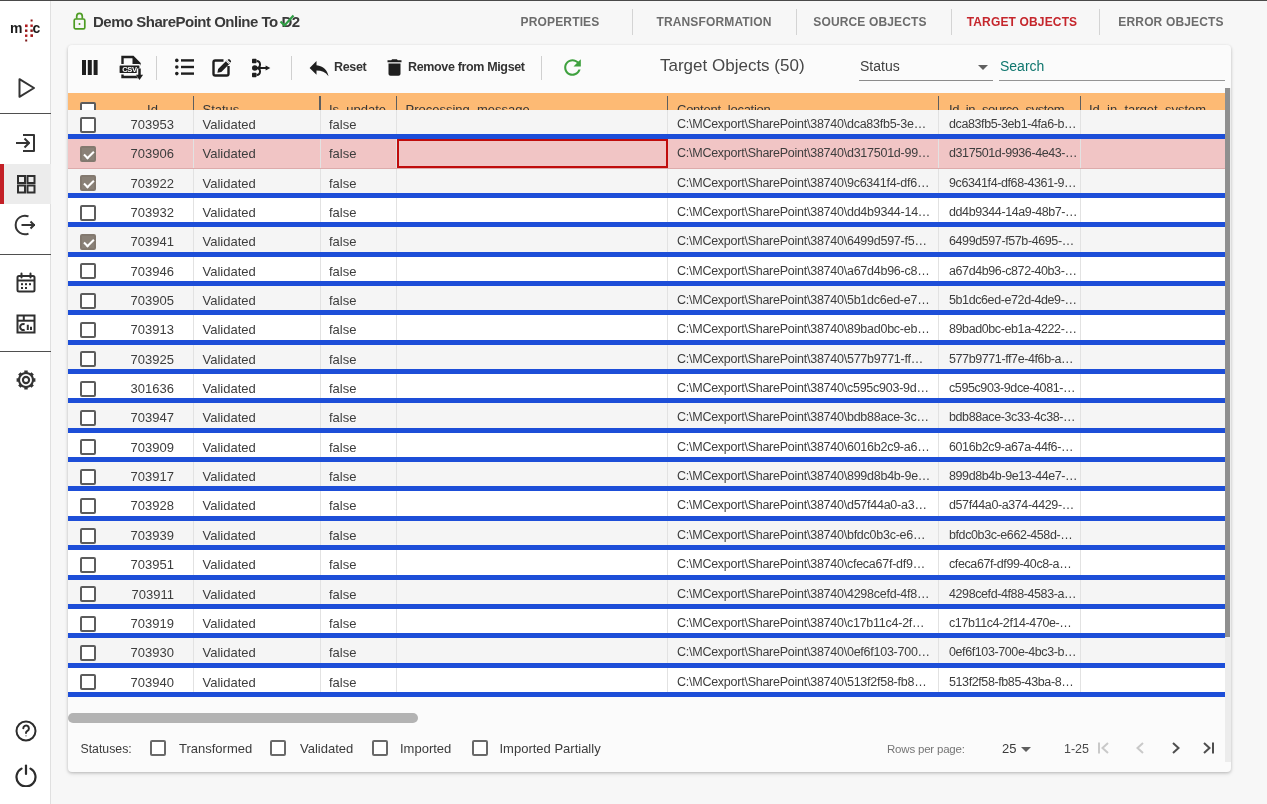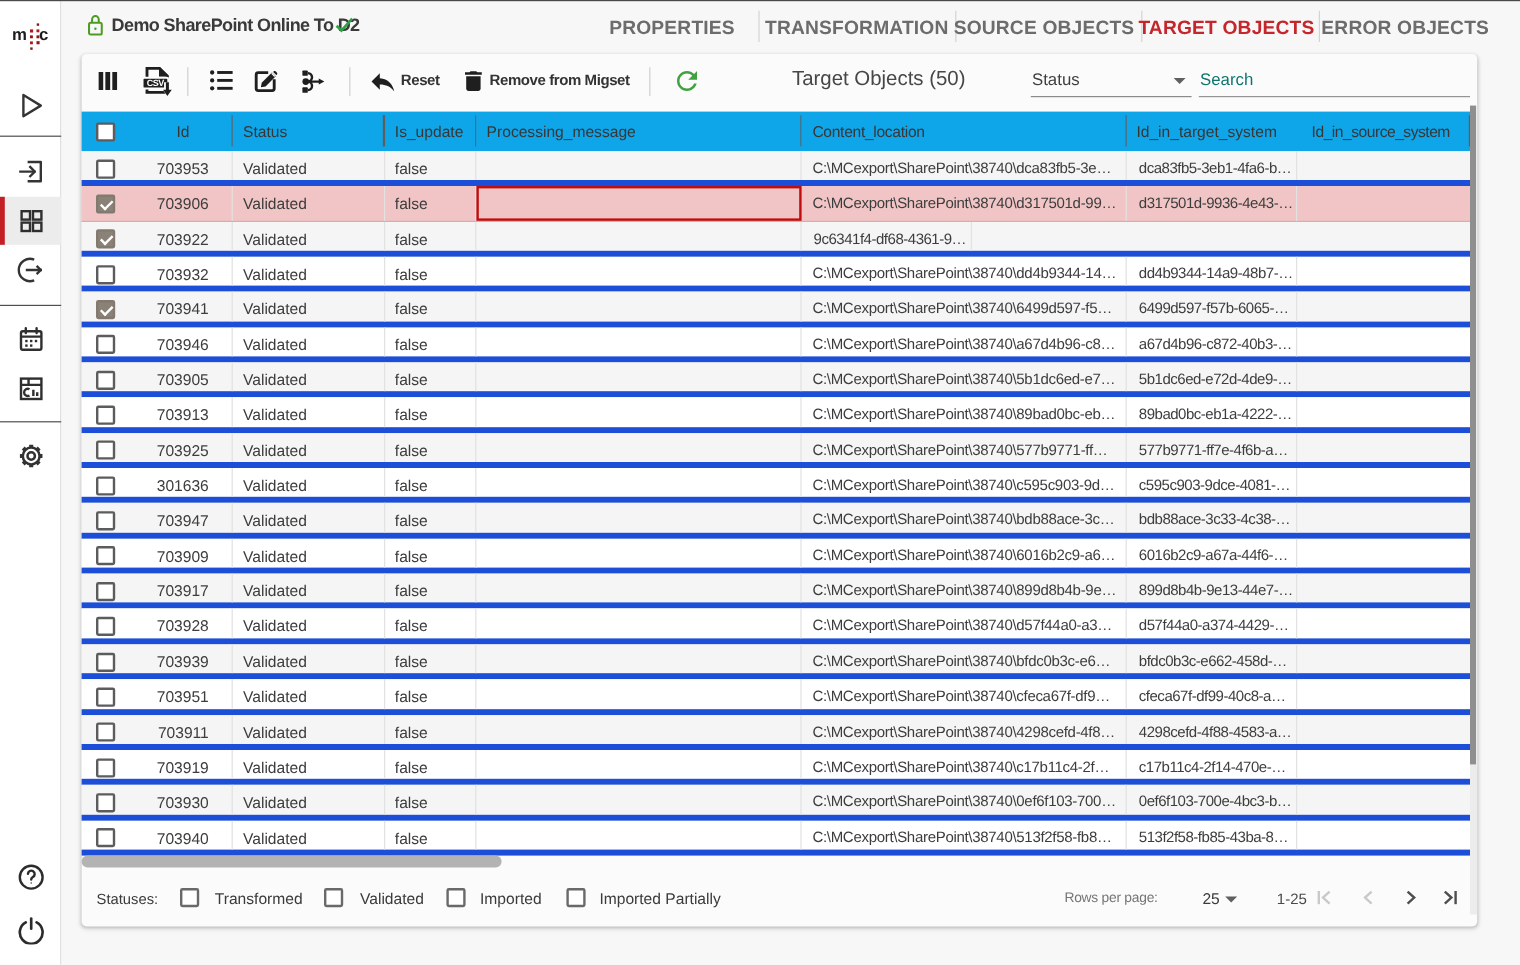--- a/index.html
+++ b/index.html
@@ -5,37 +5,37 @@
 .abs{position:absolute}
 #topline{position:absolute;left:0;top:0;width:1267px;height:1px;background:#4a4a4a;z-index:50}
 
 #sidebar{position:absolute;left:0;top:0;width:51px;height:804px;background:#fff;border-right:1px solid #e0e0e0}
 .sdiv{position:absolute;left:0;width:51px;height:1px;background:#4f4f4f}
 .sic{position:absolute;left:14px;width:24px;height:24px}
 #sactive{position:absolute;left:0;top:164px;width:51px;height:40px;background:#ececec}
 #sactive:before{content:"";position:absolute;left:0;top:0;width:4px;height:40px;background:#c32026}
 
 #title{position:absolute;left:93px;top:13px;font-size:15px;font-weight:bold;color:#3a3a3a;letter-spacing:-0.5px}
-.tab{position:absolute;top:15px;font-size:16px;font-weight:bold;color:#6c6c6c;letter-spacing:0.15px;white-space:nowrap;transform:translateX(-50%)}
+.tab{position:absolute;top:15px;font-size:12px;font-weight:bold;color:#6c6c6c;letter-spacing:0.15px;white-space:nowrap;transform:translateX(-50%)}
 .tab.on{color:#c5262c}
 .tabdiv{position:absolute;top:9px;width:1px;height:26px;background:#d4d4d4}
 
 #card{position:absolute;left:68px;top:45px;width:1163px;height:727px;background:#fbfbfb;border-radius:4px;box-shadow:0 1px 3px rgba(0,0,0,.2),0 2px 5px rgba(0,0,0,.08)}
 .tdivider{position:absolute;top:11px;width:1px;height:24px;background:#d0d0d0}
 .tbtxt{position:absolute;top:15px;font-size:12.5px;font-weight:bold;color:#333;letter-spacing:-0.35px}
 #tobj{position:absolute;left:592px;top:11px;font-size:17px;color:#474747}
 #statuslbl{position:absolute;left:792px;top:13px;font-size:14px;color:#3f3f3f}
 #statuscaret{position:absolute;left:910px;top:20px;width:0;height:0;border-left:5px solid transparent;border-right:5px solid transparent;border-top:5px solid #606060}
 #statusline{position:absolute;left:791px;top:35px;width:134px;height:1px;background:#8b8b8b}
 #searchph{position:absolute;left:932px;top:13px;font-size:14px;color:#0f766e}
 #searchline{position:absolute;left:931px;top:35px;width:226px;height:1px;background:#949494}
 
 #tbl{position:absolute;left:0;top:48px;width:1157px}
 .trow{display:flex;height:29.35px;border-bottom:5px solid #1d4ed8}
-.trow.head{height:33px;background:#0ea5e9;border-bottom:none}
+.trow.head{height:17px;background:#fdba74;border-bottom:none}
 .odd{background:#f5f5f5}
 .even{background:#fff}
 .sel{background:#f1c5c5;border-bottom:1px solid #ddabab}
 .cell{position:relative;font-size:13px;color:#3d3d3d;line-height:29.35px;white-space:nowrap;overflow:hidden}
 .head .cell{line-height:33px;color:#373737}
 .c0{width:43px;flex:none}
 .c1{width:83px;flex:none;text-align:right;padding-right:19px}
 .c2{width:126.5px;flex:none;padding-left:8.5px}
 .c3{width:76.5px;flex:none;padding-left:8.5px}
 .c4{width:271px;flex:none;padding-left:8.5px}
@@ -227,22 +227,22 @@
   <div id="tbl">
     <div class="trow head">
         <div class="cell c0">
           <div class="cb"></div>
         </div>
         <div class="cell c1 hsep">Id</div>
         <div class="cell c2 hsep">Status</div>
         <div class="cell c3 hsep">Is_update</div>
         <div class="cell c4 hsep">Processing_message</div>
         <div class="cell c5 hsep">Content_location</div>
+        <div class="cell c6 hsep">Id_in_source_system</div>
         <div class="cell c7" style="padding-left:8px">Id_in_target_system</div>
-        <div class="cell c6 hsep">Id_in_source_system</div>
       </div>
 <div class="trow odd">
         <div class="cell c0">
           <div class="cb"></div>
         </div>
         <div class="cell c1">703953</div>
         <div class="cell c2">Validated</div>
         <div class="cell c3">false</div>
         <div class="cell c4"></div>
         <div class="cell c5">C:\MCexport\SharePoint\38740\dca83fb5-3e…</div>
@@ -262,20 +262,21 @@
         <div class="cell c7"></div>
       </div>
 <div class="trow odd">
         <div class="cell c0">
           <div class="cb ck"></div>
         </div>
         <div class="cell c1">703922</div>
         <div class="cell c2">Validated</div>
         <div class="cell c3">false</div>
         <div class="cell c4"></div>
+        <div class="cell c5">C:\MCexport\SharePoint\38740\9c6341f4-df6…</div>
         <div class="cell c6">9c6341f4-df68-4361-9…</div>
         <div class="cell c7"></div>
       </div>
 <div class="trow even">
         <div class="cell c0">
           <div class="cb"></div>
         </div>
         <div class="cell c1">703932</div>
         <div class="cell c2">Validated</div>
         <div class="cell c3">false</div>
@@ -286,21 +287,21 @@
       </div>
 <div class="trow odd">
         <div class="cell c0">
           <div class="cb ck"></div>
         </div>
         <div class="cell c1">703941</div>
         <div class="cell c2">Validated</div>
         <div class="cell c3">false</div>
         <div class="cell c4"></div>
         <div class="cell c5">C:\MCexport\SharePoint\38740\6499d597-f5…</div>
-        <div class="cell c6">6499d597-f57b-6065-…</div>
+        <div class="cell c6">6499d597-f57b-4695-…</div>
         <div class="cell c7"></div>
       </div>
 <div class="trow even">
         <div class="cell c0">
           <div class="cb"></div>
         </div>
         <div class="cell c1">703946</div>
         <div class="cell c2">Validated</div>
         <div class="cell c3">false</div>
         <div class="cell c4"></div>

